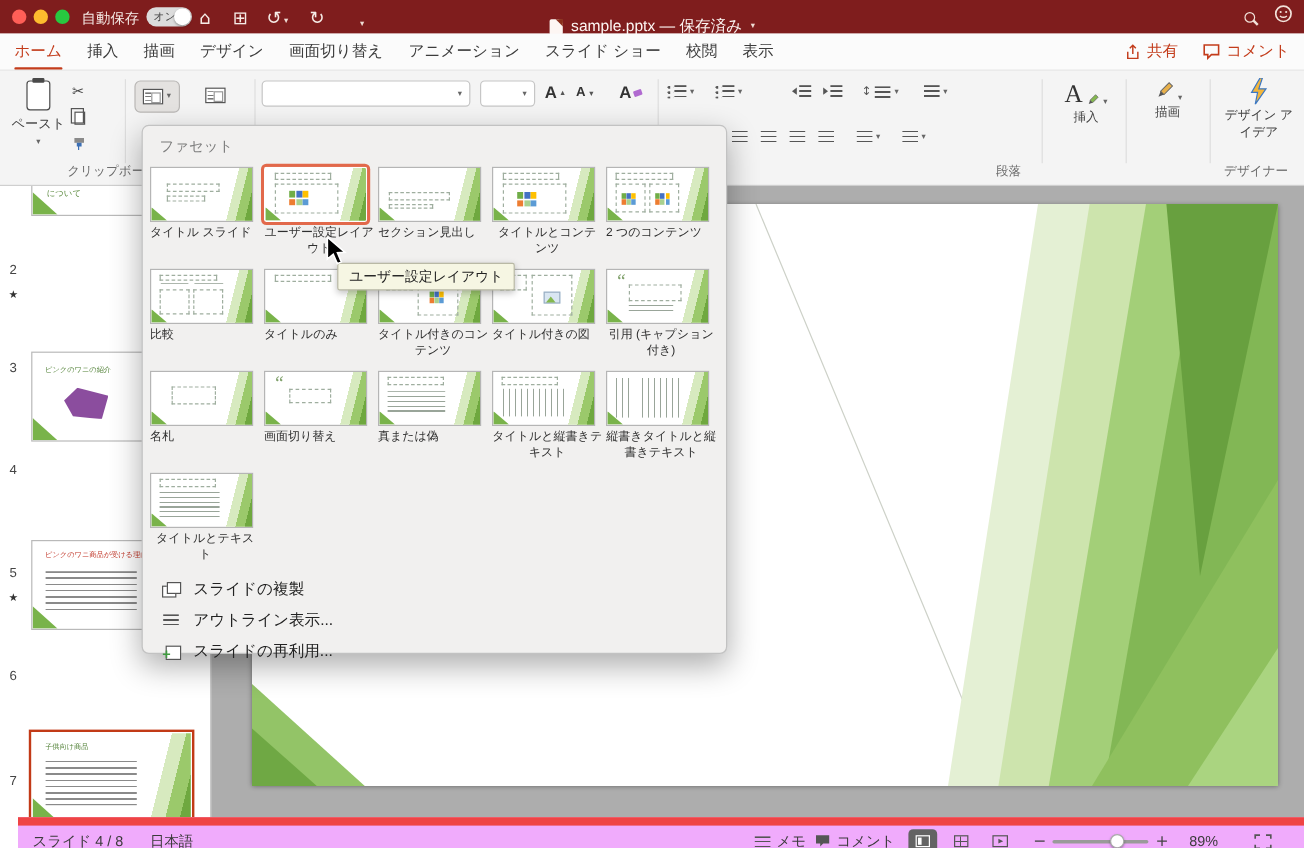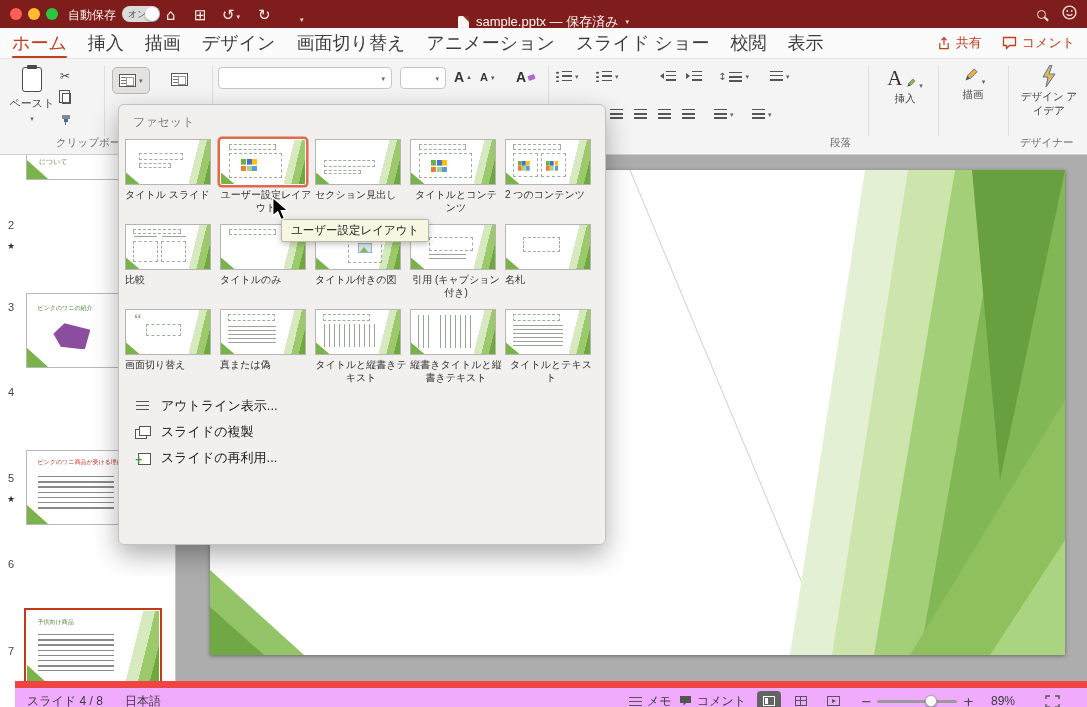--- a/index.html
+++ b/index.html
@@ -15,21 +15,21 @@
 .tb-ic{position:absolute;top:5px;height:18px;display:flex;align-items:flex-end;gap:2px;font-size:15px;line-height:1;color:#f6ece7;font-family:"DejaVu Sans",sans-serif}
 .tb-chev{font-size:7px;color:#eedcd4;line-height:1.6}
 .tb-title{position:absolute;left:0;right:0;top:0;height:44px;display:flex;align-items:center;justify-content:center;gap:7px;font-size:13px;color:#fdf6f3;pointer-events:none}
 .doc-ico{width:11px;height:13px;background:#fdf6f3;border-radius:1.5px;position:relative}
 .doc-ico::after{content:"";position:absolute;right:0;top:0;border:3px solid #8a2f1c;border-left-color:transparent;border-bottom-color:transparent}
 .tb-right{position:absolute;right:10px;top:0;height:28px;display:flex;align-items:center;gap:16px}
 .mag{width:9px;height:9px;border:1.6px solid #f2e2da;border-radius:50%;position:relative;display:block}
 .mag::after{content:"";position:absolute;width:5px;height:1.6px;background:#f2e2da;transform:rotate(45deg);right:-4px;bottom:-2px}
 
 .tabbar{position:absolute;left:0;top:28px;width:100%;height:31px;background:#fbfbfb;border-bottom:1px solid #e3e3e3;display:flex;align-items:stretch;padding:0 12px;gap:21px}
-.tab{font-size:18px;color:#3c3c3c;display:flex;align-items:center;position:relative;white-space:nowrap}
+.tab{font-size:13px;color:#3c3c3c;display:flex;align-items:center;position:relative;white-space:nowrap}
 .tab.active{color:#c33c1b}
 .tab.active::after{content:"";position:absolute;left:0;right:0;bottom:0;height:2.5px;background:#c33c1b;border-radius:2px}
 .tab-right{margin-left:auto;display:flex;align-items:center;gap:20px}
 .red-btn{display:flex;align-items:center;gap:5px;font-size:13px;color:#c33c1b;white-space:nowrap}
 
 .ribbon{position:absolute;left:0;top:59px;width:100%;height:96px;background:#f4f4f4;border-bottom:1px solid #cfcfcf}
 .vline{position:absolute;top:7px;bottom:18px;width:1px;background:#dedede}
 .rlabel{position:absolute;bottom:4px;font-size:10.5px;color:#6d6d6d;white-space:nowrap}
 .rbtn{position:absolute;display:flex;align-items:center;gap:3px;color:#444}
 .chev{font-size:7px;color:#666;line-height:1}
@@ -449,20 +449,28 @@
     <div class="lm-cell">
       <div class="lm-thumb fthumb">
         <i class="ph" style="left:9%;top:9%;width:56%;height:13%"></i>
       </div>
       <div class="lm-label">タイトルのみ</div>
     </div>
     <div class="lm-cell">
       <div class="lm-thumb fthumb">
         <i class="ph" style="left:7%;top:8%;width:26%;height:30%"></i>
           <i class="ph" style="left:38%;top:8%;width:40%;height:78%"></i>
+          <i class="cluster sm" style="left:50%;top:40%"></i>
+      </div>
+      <div class="lm-label">タイトル付きのコンテンツ</div>
+    </div>
+    <div class="lm-cell">
+      <div class="lm-thumb fthumb">
+        <i class="ph" style="left:7%;top:8%;width:26%;height:30%"></i>
+          <i class="ph" style="left:38%;top:8%;width:40%;height:78%"></i>
           <i class="pic" style="left:50%;top:40%"></i>
       </div>
       <div class="lm-label">タイトル付きの図</div>
     </div>
     <div class="lm-cell">
       <div class="lm-thumb fthumb">
         <i class="q">“</i>
           <i class="ph" style="left:22%;top:28%;width:52%;height:30%"></i>
           <i class="lines" style="left:22%;top:66%;width:44%;height:16%"></i>
       </div>
@@ -505,26 +513,26 @@
     <div class="lm-cell">
       <div class="lm-thumb fthumb">
         <i class="ph" style="left:8%;top:10%;width:56%;height:14%"></i>
           <i class="lines" style="left:8%;top:34%;width:60%;height:48%"></i>
       </div>
       <div class="lm-label">タイトルとテキスト</div>
     </div>
   </div>
   <div class="lm-actions">
     <div class="lm-action">
+      <i class="ic ic-dup"></i>
+      <span>スライドの複製</span>
+    </div>
+    <div class="lm-action">
       <i class="ic ic-out"></i>
       <span>アウトライン表示...</span>
-    </div>
-    <div class="lm-action">
-      <i class="ic ic-dup"></i>
-      <span>スライドの複製</span>
     </div>
     <div class="lm-action">
       <i class="ic ic-reu"></i>
       <span>スライドの再利用...</span>
     </div>
   </div>
 </div>
 
 <div class="tooltip"><span>ユーザー設定レイアウト</span></div>
 <div class="cursor">

